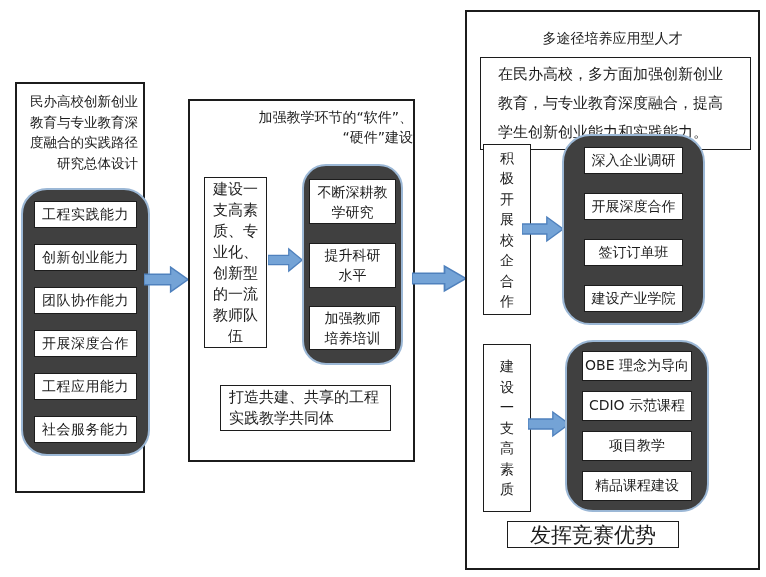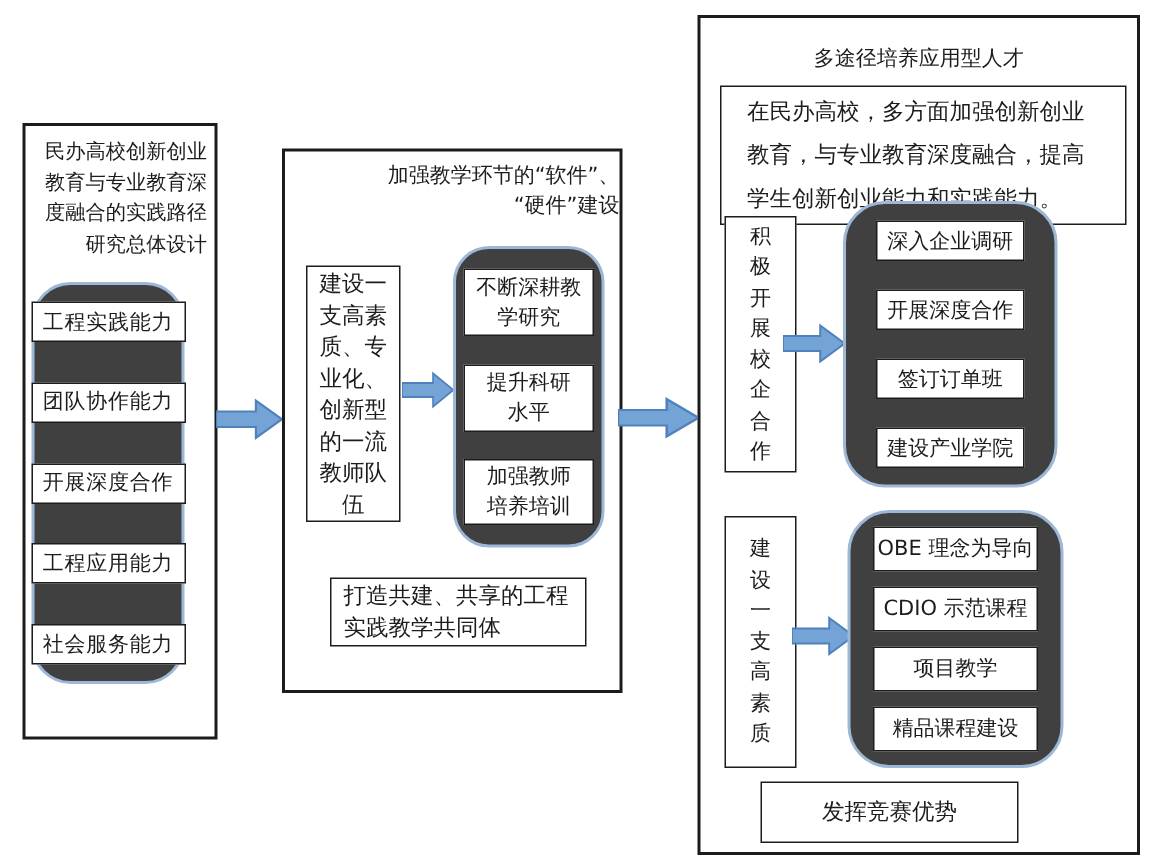--- a/index.html
+++ b/index.html
@@ -13,60 +13,61 @@
   .left-panel{left:15px;top:82px;width:130px;height:411px;}
   .mid-panel{left:188px;top:99px;width:227px;height:363px;}
   .right-panel{left:465px;top:10px;width:295px;height:560px;}
 
   .left-title{padding:7px 5px 0 7px;font-size:13.5px;line-height:20.5px;text-align:right;}
   .mid-title{padding-top:6px;font-size:14px;line-height:20px;text-align:right;white-space:pre-line;}
   .right-title{margin-top:18px;font-size:14px;text-align:center;}
 
   .rounded{position:absolute;border:2px solid #9CB8D6;border-radius:26px;background:#404040;
            display:flex;flex-direction:column;align-items:center;justify-content:space-between;}
-  .left-rounded{left:4px;top:104px;width:102px;height:268px;padding:11px 0;}
+  .left-rounded{left:4px;top:104px;width:129px;height:268px;padding:11px 0;}
   .mid-rounded{left:112px;top:63px;width:101px;height:201px;padding:13px 0;border-radius:24px;align-items:center;}
   .r-rounded1{left:95px;top:122px;width:143px;height:191px;padding:11px 0;border-radius:28px;}
   .r-rounded2{left:98px;top:328px;width:144px;height:172px;padding:9px 0;border-radius:28px;}
 
   .box{border:1.6px solid #1c1c1c;background:#fff;display:flex;align-items:center;
        justify-content:center;text-align:center;}
   .cap-box{width:103px;height:27px;font-size:14px;letter-spacing:0.5px;}
   .teacher-box{position:absolute;left:14px;top:76px;width:63px;height:171px;
        font-size:15px;line-height:21px;padding:0 5px;}
   .soft-box{width:87px;font-size:14px;line-height:20px;white-space:pre-line;}
   .soft-box-1{height:45px;}.soft-box-2{height:45px;}.soft-box-3{height:44px;}
   .mid-bottom-box{position:absolute;left:30px;top:284px;width:171px;height:46px;
        font-size:15px;line-height:21px;padding:2px 8px;justify-content:flex-start;text-align:left;}
   .intro-box{position:absolute;left:13px;top:45px;width:271px;height:93px;
        font-size:15px;line-height:29px;padding:2px 17px;justify-content:flex-start;text-align:left;}
   .v-box{position:absolute;font-size:14px;line-height:20.5px;padding:0 23px;text-align:center;}
   .v-box1{left:16px;top:132px;width:40px;height:171px;}
   .v-box2{left:16px;top:332px;width:40px;height:168px;}
   .co-box{width:99px;height:27px;font-size:14px;}
   .edu-box{width:110px;height:30px;font-size:14px;}
-  .r-bottom-box{left:40px;top:509px;width:172px;height:41px;position:absolute;font-size:15px;}
+  .r-bottom-box{left:40px;top:509px;width:172px;height:27px;position:absolute;font-size:21px;}
 
   .arrow{position:absolute;line-height:0;}
   .arrow svg{display:block;}
   .arrow1{left:144px;top:265px;}
   .arrow2{left:78px;top:146px;}
   .arrow3{left:412px;top:264px;}
   .arrow4{left:55px;top:203px;}
   .arrow5{left:61px;top:398px;}
 </style>
 </head>
 <body>
 
 <div class="canvas">
 
   <div class="panel left-panel">
     <div class="left-title">民办高校创新创业教育与专业教育深度融合的实践路径研究总体设计</div>
     <div class="rounded left-rounded">
       <div class="box cap-box">工程实践能力</div>
+      <div class="box cap-box">创新创业能力</div>
       <div class="box cap-box">团队协作能力</div>
       <div class="box cap-box">开展深度合作</div>
       <div class="box cap-box">工程应用能力</div>
       <div class="box cap-box">社会服务能力</div>
     </div>
   </div>
 
   <div class="arrow arrow1">
     <svg width="45" height="29" viewBox="0 0 44 28" preserveAspectRatio="none">
       <polygon points="0,9 26,9 26,2 43,14 26,26 26,19 0,19" fill="#74A3D6" stroke="#4F81BD" stroke-width="1.4"></polygon>

